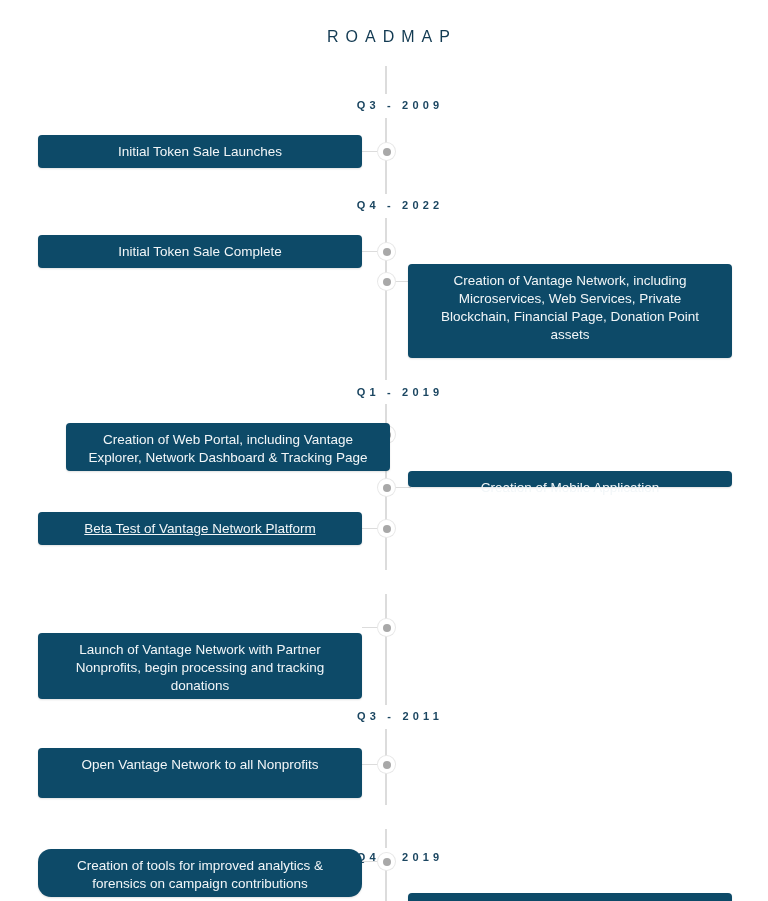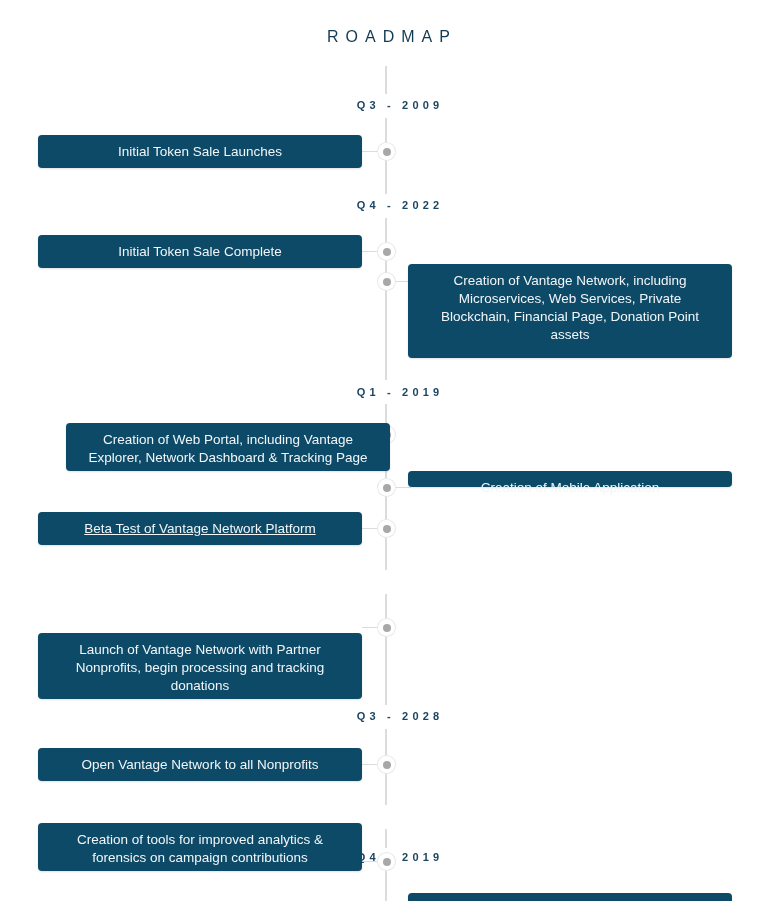--- a/index.html
+++ b/index.html
@@ -126,21 +126,21 @@
   <div class="timeline-axis" style="top:118px; height:76px;"></div>
   <div class="timeline-axis" style="top:218px; height:162px;"></div>
   <div class="timeline-axis" style="top:404px; height:166px;"></div>
   <div class="timeline-axis" style="top:594px; height:111px;"></div>
   <div class="timeline-axis" style="top:729px; height:76px;"></div>
   <div class="timeline-axis" style="top:829px; height:72px;"></div>
 
   <div class="quarter-label" style="top:96px;">Q3  -  2009</div>
   <div class="quarter-label" style="top:196px;">Q4  -  2022</div>
   <div class="quarter-label" style="top:383px;">Q1  -  2019</div>
-  <div class="quarter-label" style="top:707px;">Q3  -  2028</div>
+  <div class="quarter-label" style="top:707px;">Q3  -  2011</div>
   <div class="quarter-label" style="top:848px;">Q4  -  2019</div>
 
   <div class="connector" style="top:151px; left:362px; width:20px;"></div>
   <div class="node" style="top:143px;"></div>
   <div class="milestone left" style="top:135px; height:33px;">
     <span class="milestone-text">Initial Token Sale Launches</span>
   </div>
 
   <div class="connector" style="top:251px; left:362px; width:20px;"></div>
   <div class="node" style="top:243px;"></div>
@@ -179,27 +179,27 @@
   <div class="connector" style="top:627px; left:362px; width:20px;"></div>
   <div class="node" style="top:619px;"></div>
   <div class="milestone left" style="top:613px; height:66px;margin-top:20px;">
     <span class="milestone-text">Launch of Vantage Network with Partner
 Nonprofits, begin processing and tracking
 donations</span>
   </div>
 
   <div class="connector" style="top:764px; left:362px; width:20px;"></div>
   <div class="node" style="top:756px;"></div>
-  <div class="milestone left" style="top:748px; height:33px;">
+  <div class="milestone left" style="top:748px; height:50px;">
     <span class="milestone-text">Open Vantage Network to all Nonprofits</span>
   </div>
 
   <div class="connector" style="top:861px; left:362px; width:20px;"></div>
   <div class="node" style="top:853px;"></div>
-  <div class="milestone left" style="top:823px; height:48px;">
+  <div class="milestone left" style="top:849px; height:48px;border-radius:13px;">
     <span class="milestone-text">Creation of tools for improved analytics &amp;
 forensics on campaign contributions</span>
   </div>
 
   <div class="milestone right clipped" style="top:893px; height:30px;">
     <span class="milestone-text"></span>
   </div>
 
 </div>
 

